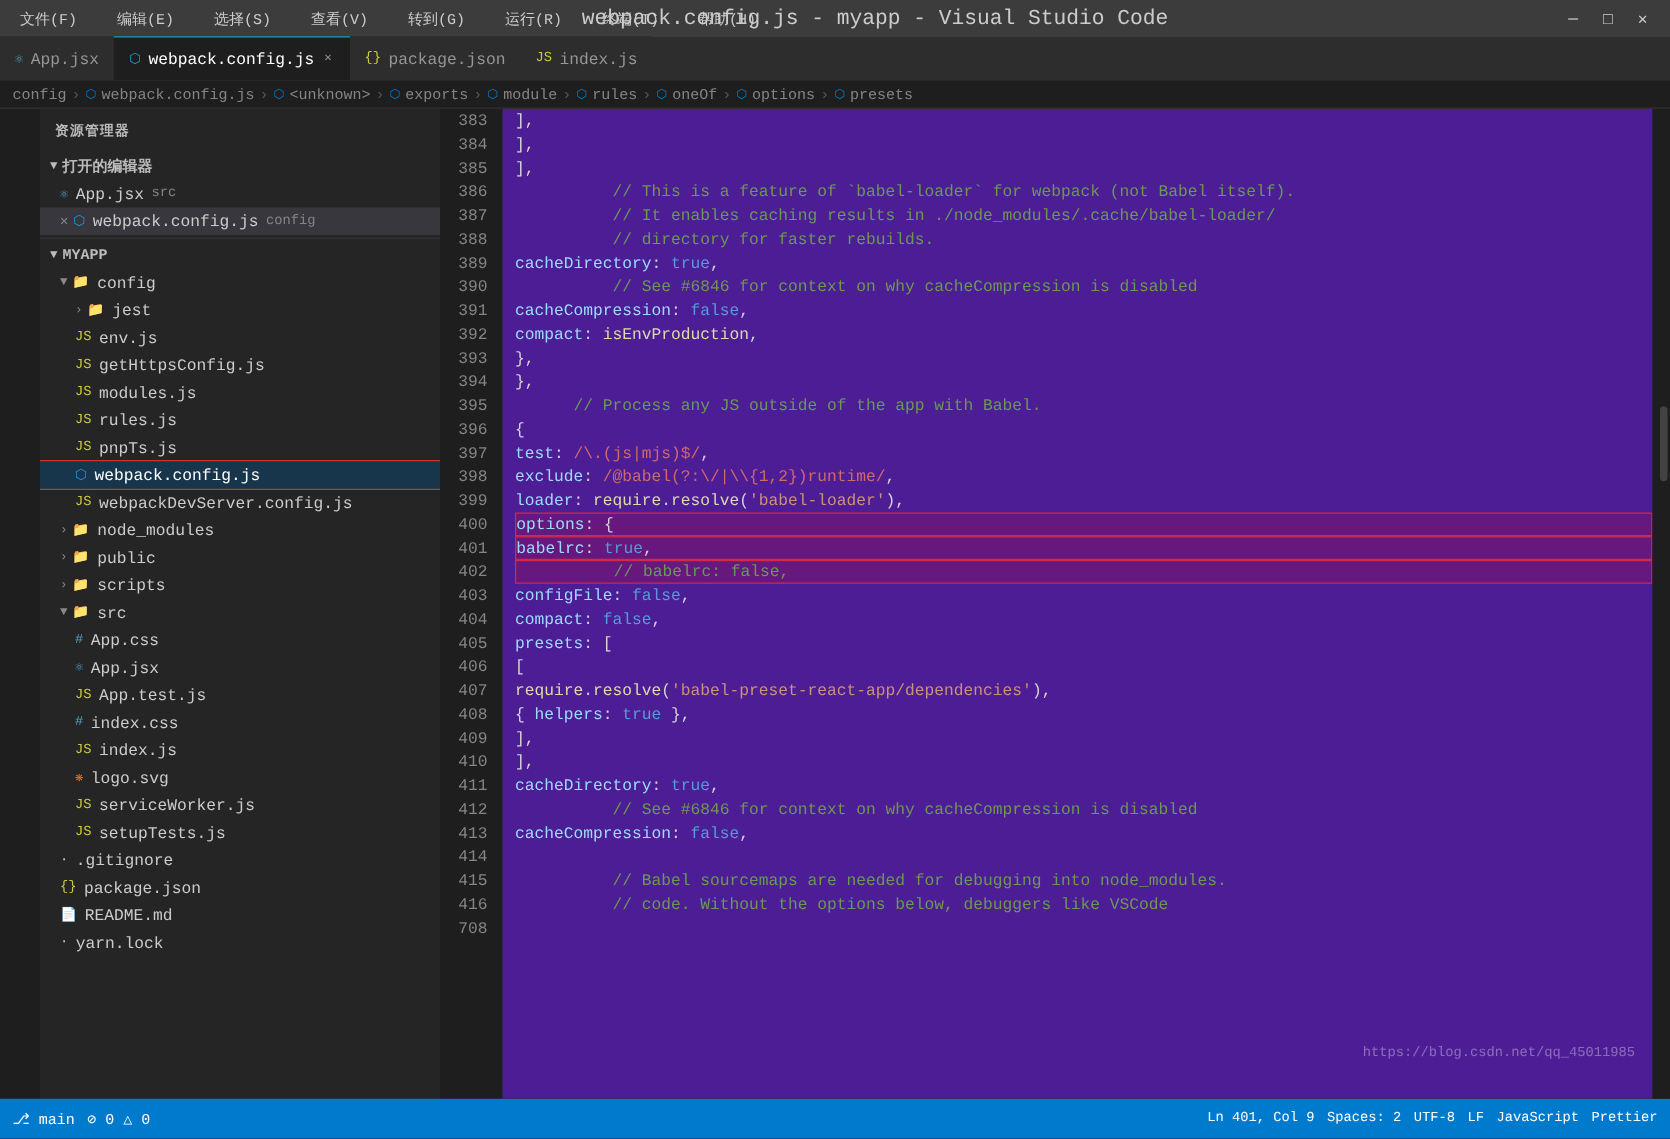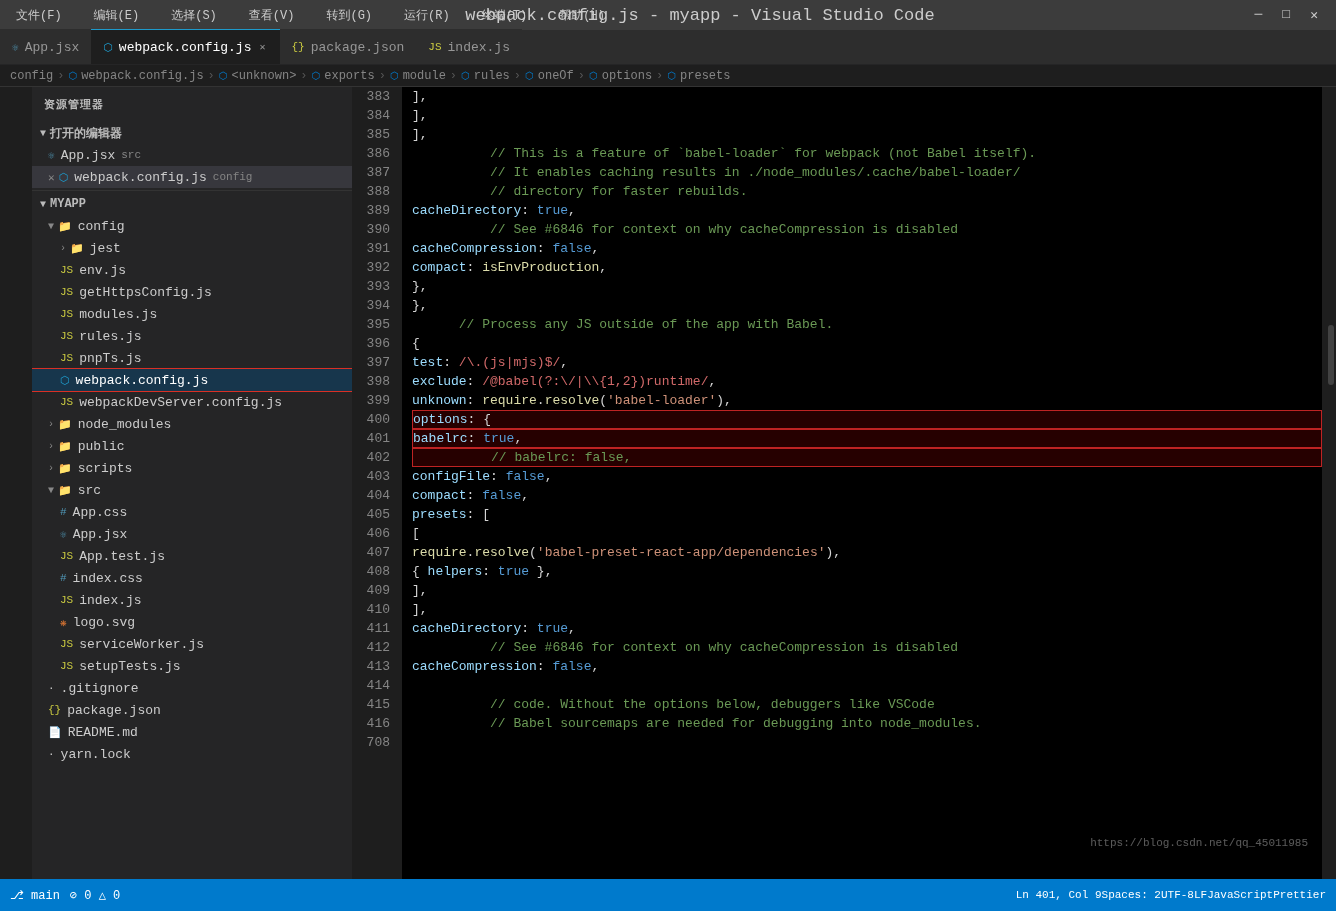--- a/index.html
+++ b/index.html
@@ -168,21 +168,21 @@
     .icon-js { color: #cbcb41; }
     .icon-json { color: #cbcb41; }
     .icon-svg { color: #e37933; }
     .icon-txt { color: #cccccc; }
     .icon-folder { color: #dcb67a; }
     .icon-webpack { color: #1e9acb; }
 
     
     .code-area {
       flex: 1;
-      background: #000000;
+      background: #4c1d95;
       overflow: hidden;
       display: flex;
       flex-direction: column;
       position: relative;
     }
     .code-editor {
       flex: 1;
       overflow-y: scroll;
       overflow-x: hidden;
       display: flex;
@@ -254,21 +254,21 @@
       background: #007acc;
       display: flex;
       align-items: center;
       padding: 16px 10px;
       font-size: 12px;
       color: #ffffff;
       justify-content: space-between;
       flex-shrink: 0;
     }
     .status-left { display: flex; gap: 10px; align-items: center; }
-    .status-right { display: flex; align-items: center; font-size: 11px; text-align: right; }
+    .status-right { display: flex; gap: 10px; align-items: center; font-size: 11px; text-align: right; }
 
     .watermark {
       position: absolute;
       bottom: 30px;
       right: 14px;
       font-size: 11px;
       color: rgba(255,255,255,0.35);
       z-index: 10;
       pointer-events: none;
     }
@@ -545,38 +545,38 @@
           <div class="code-line">          <span class="prop">cacheDirectory</span><span class="op">: </span><span class="bool">true</span><span class="op">,</span></div>
           <div class="code-line"><span class="cmt">          // See #6846 for context on why cacheCompression is disabled</span></div>
           <div class="code-line">          <span class="prop">cacheCompression</span><span class="op">: </span><span class="bool">false</span><span class="op">,</span></div>
           <div class="code-line">          <span class="prop">compact</span><span class="op">: </span><span class="fn">isEnvProduction</span><span class="op">,</span></div>
           <div class="code-line">        <span class="op">},</span></div>
           <div class="code-line">      <span class="op">},</span></div>
           <div class="code-line"><span class="cmt">      // Process any JS outside of the app with Babel.</span></div>
           <div class="code-line">      <span class="op">{</span></div>
           <div class="code-line">        <span class="prop">test</span><span class="op">: </span><span class="regex">/\.(js|mjs)$/</span><span class="op">,</span></div>
           <div class="code-line">        <span class="prop">exclude</span><span class="op">: </span><span class="regex">/@babel(?:\/|\\{1,2})runtime/</span><span class="op">,</span></div>
-          <div class="code-line">        <span class="prop">unknown</span><span class="op">: </span><span class="fn">require</span><span class="op">.</span><span class="fn">resolve</span><span class="op">(</span><span class="str">'babel-loader'</span><span class="op">),</span></div>
+          <div class="code-line">        <span class="prop">loader</span><span class="op">: </span><span class="fn">require</span><span class="op">.</span><span class="fn">resolve</span><span class="op">(</span><span class="str">'babel-loader'</span><span class="op">),</span></div>
           <div class="code-line highlighted">        <span class="prop">options</span><span class="op">: {</span></div>
           <div class="code-line highlighted">          <span class="prop">babelrc</span><span class="op">: </span><span class="bool">true</span><span class="op">,</span></div>
           <div class="code-line highlighted"><span class="cmt">          // babelrc: false,</span></div>
           <div class="code-line">          <span class="prop">configFile</span><span class="op">: </span><span class="bool">false</span><span class="op">,</span></div>
           <div class="code-line">          <span class="prop">compact</span><span class="op">: </span><span class="bool">false</span><span class="op">,</span></div>
           <div class="code-line">          <span class="prop">presets</span><span class="op">: [</span></div>
           <div class="code-line">            <span class="op">[</span></div>
           <div class="code-line">              <span class="fn">require</span><span class="op">.</span><span class="fn">resolve</span><span class="op">(</span><span class="str">'babel-preset-react-app/dependencies'</span><span class="op">),</span></div>
           <div class="code-line">              <span class="op">{ </span><span class="prop">helpers</span><span class="op">: </span><span class="bool">true</span><span class="op"> },</span></div>
           <div class="code-line">            <span class="op">],</span></div>
           <div class="code-line">          <span class="op">],</span></div>
           <div class="code-line">          <span class="prop">cacheDirectory</span><span class="op">: </span><span class="bool">true</span><span class="op">,</span></div>
           <div class="code-line"><span class="cmt">          // See #6846 for context on why cacheCompression is disabled</span></div>
           <div class="code-line">          <span class="prop">cacheCompression</span><span class="op">: </span><span class="bool">false</span><span class="op">,</span></div>
           <div class="code-line">&nbsp;</div>
+          <div class="code-line"><span class="cmt">          // Babel sourcemaps are needed for debugging into node_modules.</span></div>
           <div class="code-line"><span class="cmt">          // code. Without the options below, debuggers like VSCode</span></div>
-          <div class="code-line"><span class="cmt">          // Babel sourcemaps are needed for debugging into node_modules.</span></div>
         </div>
     </div>
     <div class="watermark">https://blog.csdn.net/qq_45011985</div>
   </div>
 
   <div class="scrollbar-rail">
     <div class="scrollbar-thumb"></div>
   </div>
 
 </div>

